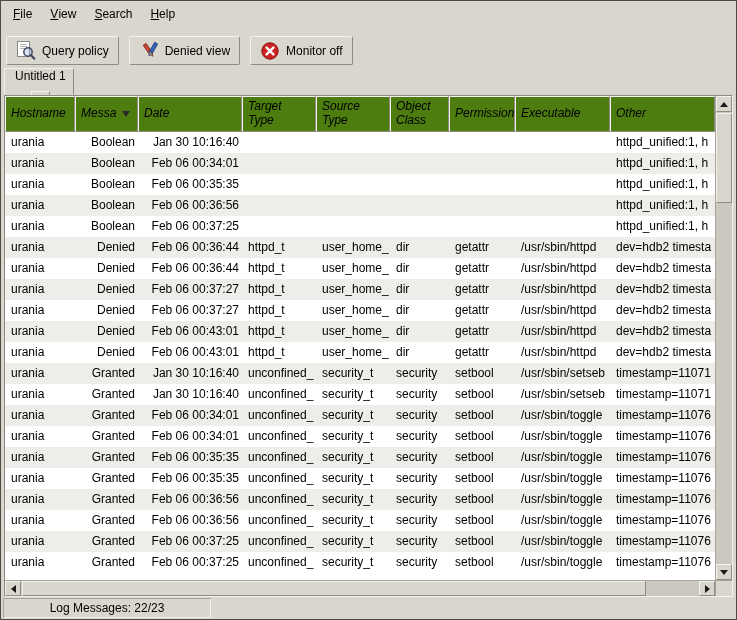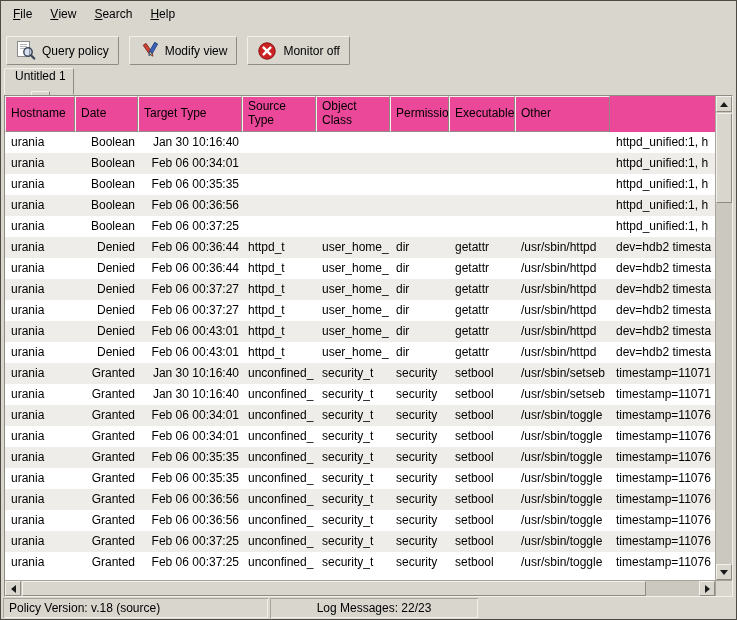--- a/index.html
+++ b/index.html
@@ -26,21 +26,21 @@
          border-top-left-radius:2px; border-top-right-radius:2px;flex-direction:column; }
   .tab-close { width:19px; height:19px; display:flex; align-items:center; justify-content:center; padding:0;
                background:#d9d6ce; border:1px solid; border-color:#f2f1ed #8f8b82 #8f8b82 #f2f1ed; cursor:default; }
 
   
   .table-outer { flex:1; margin:0 3px; border:1px solid; border-color:#8f8b82 #f2f1ed #f2f1ed #8f8b82;
                  display:grid; grid-template-columns:minmax(0,1fr) 17px; grid-template-rows:36px minmax(0,1fr) 16px;
                  background:#fff; min-height:0; }
   .grid-cols { display:grid; grid-template-columns:70px 63px 104px 74px 74px 59px 66px 95px minmax(0,1fr); }
 
-  .table-header { grid-column:1; grid-row:1; background:#ec4899; }
+  .table-header { grid-column:1; grid-row:1; background:#4d7c0f;font-style:italic; }
   .hcell { border:1px solid; border-color:#f2f1ed #8f8b82 #8f8b82 #f2f1ed;
            display:flex; align-items:center; padding:2px 5px; line-height:1.15; overflow:hidden; cursor:default; }
   .sort-arrow { width:0; height:0; border-left:4px solid transparent; border-right:4px solid transparent;
                 border-top:6px solid #2a2a2a; margin-left:6px; flex:0 0 auto; }
 
   .table-body { grid-column:1; grid-row:2; background:#fff; overflow:hidden; }
   .row { height:21px; }
   .row:nth-child(even) { background:#eeede9; }
   .cell { padding-left:6px; padding-right:3px; line-height:21px; white-space:nowrap; overflow:hidden; }
   .cell.c1, .cell.c2 { padding-left:10px;text-align:right; }
@@ -104,21 +104,21 @@
             <g transform="rotate(-35 10 10)">
               <rect x="8.5" y="2" width="3.4" height="10.5" fill="#cc4433" stroke="#7a2a1f" stroke-width="0.8"></rect>
               <polygon points="8.5,12.5 11.9,12.5 10.2,16.5" fill="#e8c87a" stroke="#7a2a1f" stroke-width="0.8"></polygon>
             </g>
             <g transform="rotate(30 13 9)">
               <rect x="11.5" y="1" width="3.4" height="10.5" fill="#3a62b8" stroke="#1e3a78" stroke-width="0.8"></rect>
               <polygon points="11.5,11.5 14.9,11.5 13.2,15.5" fill="#e8c87a" stroke="#1e3a78" stroke-width="0.8"></polygon>
             </g>
           </svg>
         </span>
-        <span>Modify view</span>
+        <span>Denied view</span>
       </button>
       <button class="tbtn">
         <span class="tb-icon">
           <svg width="20" height="20" viewBox="0 0 20 20">
             <circle cx="10" cy="10" r="8.2" fill="#cc2222" stroke="#8a1111" stroke-width="1"></circle>
             <path d="M6.6 6.6 L13.4 13.4 M13.4 6.6 L6.6 13.4" stroke="#ffffff" stroke-width="2.4" stroke-linecap="round"></path>
           </svg>
         </span>
         <span>Monitor off</span>
       </button>
@@ -136,20 +136,24 @@
       </button>
     </div>
   </div>
 
   <div class="table-outer">
     <div class="table-header grid-cols">
         <div class="hcell">
           <span>Hostname</span>
         </div>
         <div class="hcell">
+          <span>Messa</span>
+          <span class="sort-arrow"></span>
+        </div>
+        <div class="hcell">
           <span>Date</span>
         </div>
         <div class="hcell">
           <span>Target Type</span>
         </div>
         <div class="hcell">
           <span>Source Type</span>
         </div>
         <div class="hcell">
           <span>Object Class</span>
@@ -419,18 +423,17 @@
       </div>
       <div class="sb-btn">
           <span class="arr right"></span>
         </div>
     </div>
 
     <div class="corner"></div>
   </div>
 
   <div class="statusbar">
-    <div class="status-pane pane-policy">Policy Version: v.18 (source)</div>
     <div class="status-pane pane-log">Log Messages: 22/23</div>
     <div class="status-pane pane-dates">Dates: Jan 30 10:16:40 - Feb 06 00:43:01</div>
   </div>
 
 </div>
 
 </body></html>

